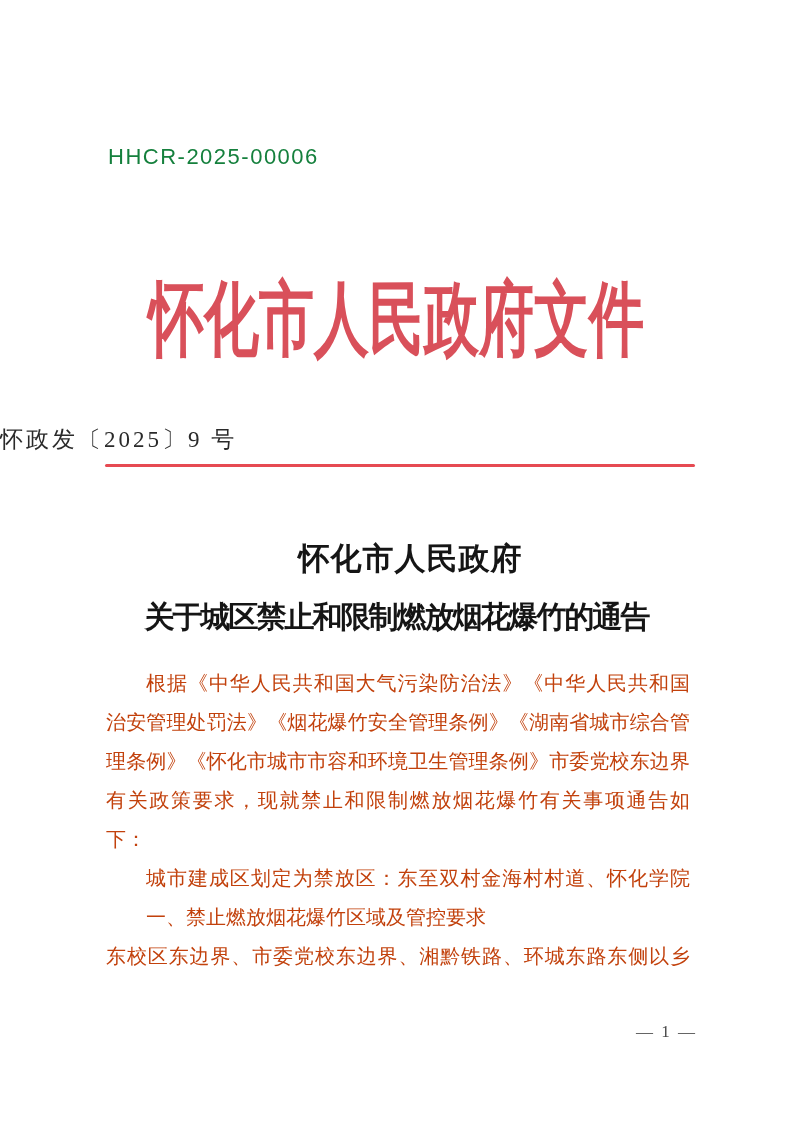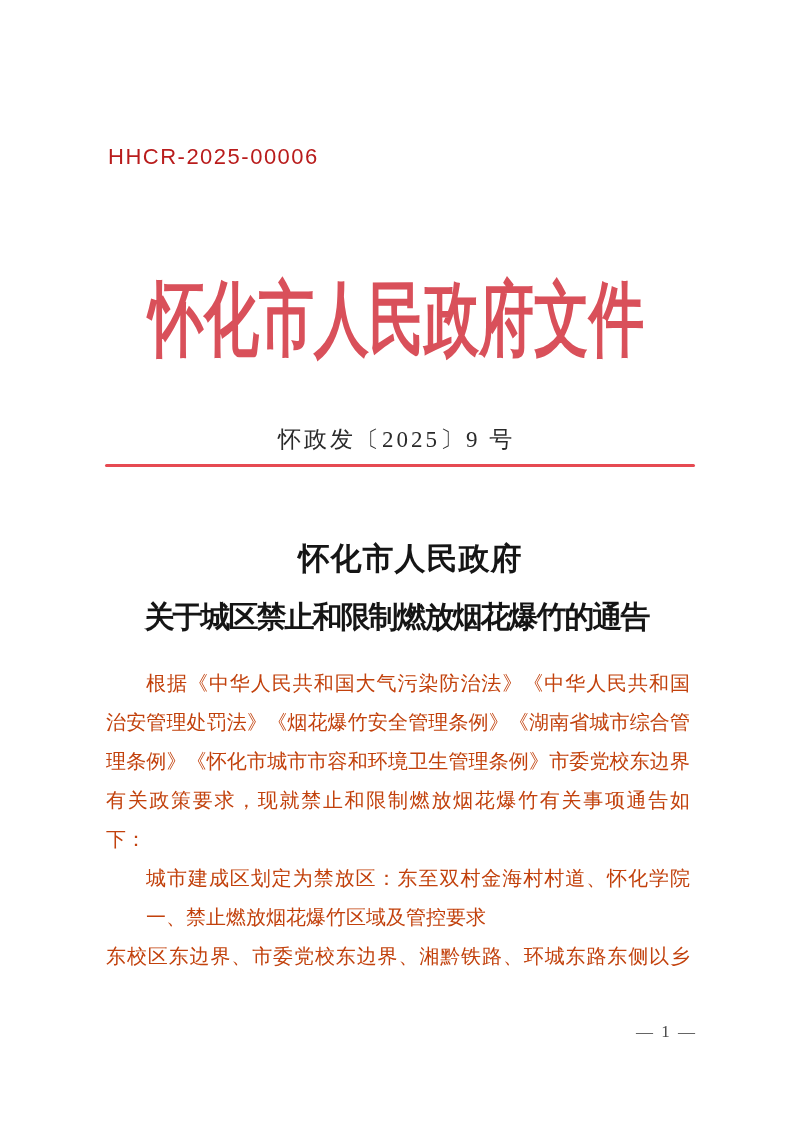--- a/index.html
+++ b/index.html
@@ -15,21 +15,21 @@
     overflow: hidden;
     font-family: "Liberation Serif", serif;
   }
   .doc-number {
     position: absolute;
     left: 108px;
     top: 144px;
     font-family: "Liberation Sans", sans-serif;
     font-size: 22px;
     letter-spacing: 1.5px;
-    color: #b91c1c;
+    color: #15803d;
     font-weight: 400;
   }
   .red-header-title {
     position: absolute;
     left: 0;
     top: 279px;
     width: 100%;
     text-align: center;
     font-family: "Liberation Serif", serif;
     font-size: 55px;
@@ -39,21 +39,21 @@
     line-height: 1;
     transform: scaleY(1.48);
     transform-origin: top center;
     white-space: nowrap;
   }
   .issue-number {
     position: absolute;
     left: 0;
     top: 424px;
     width: 100%;
-    text-align: center;
+    text-align: left;
     font-size: 23px;
     letter-spacing: 3px;
     color: #2a2a2a;
   }
   .red-rule {
     position: absolute;
     left: 105px;
     top: 464px;
     width: 590px;
     height: 3px;

